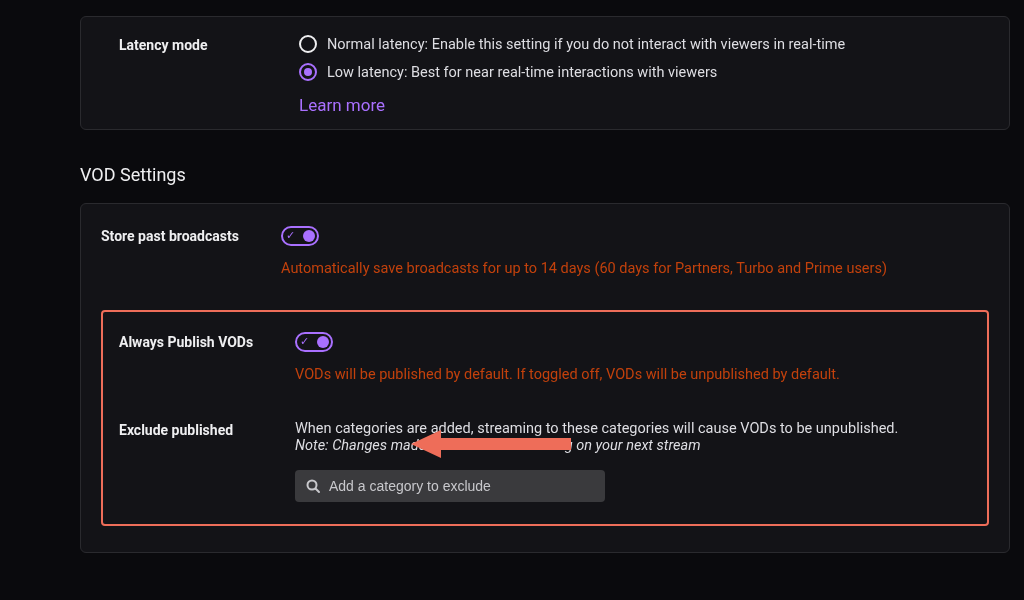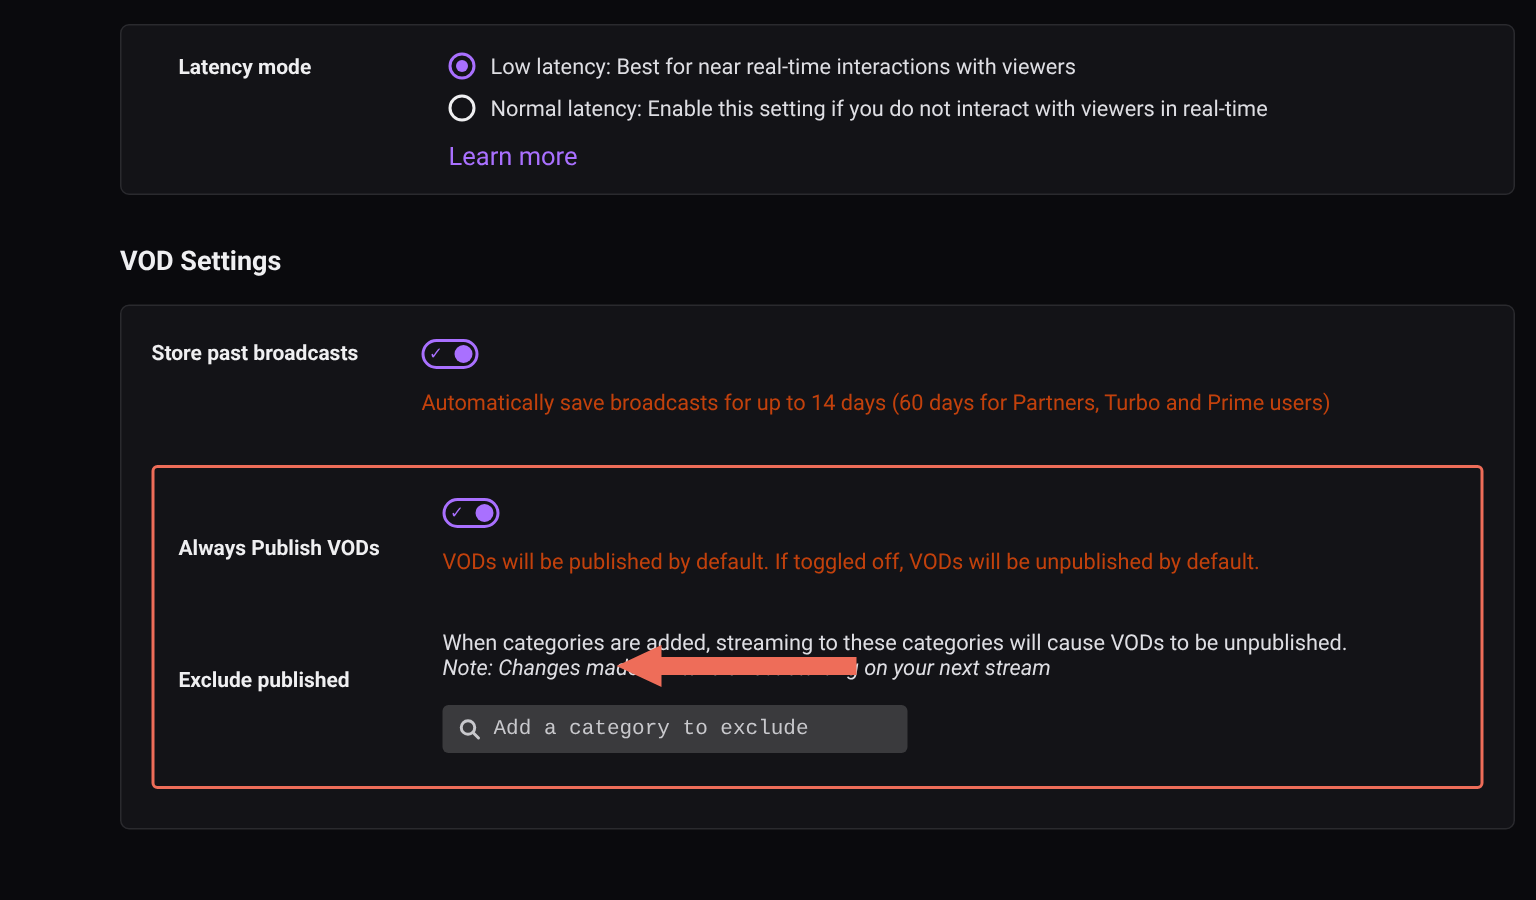--- a/index.html
+++ b/index.html
@@ -18,21 +18,21 @@
     border: 1px solid #2a2a2e;
     border-radius: 6px;
     margin: 0 0 0 80px;
     width: 930px;
     padding: 18px 20px 14px 38px;
     position: relative;
   }
   .card-top { margin-top: 16px; }
   .section-title {
     font-size: 18px;
-    font-weight: 700;
+    font-weight: 400;
     margin: 34px 0 18px 80px;
     color: #efeff1;
   }
   .row { display: flex; align-items: flex-start; gap: 20px; }
   .row-label {
     width: 160px;
     font-weight: 700;
     font-size: 14px;
     color: #efeff1;
     padding-top: 2px;
@@ -70,61 +70,61 @@
   }
   .desc { color:#c2410c; margin-top:12px; font-size:14.5px; line-height:1.5; }
   .note { font-style: italic; color:#dedee3; font-size:14.5px; }
   .vod-card { padding: 22px 20px 26px 20px; }
   .highlight-box {
     border: 2px solid #ee6d59;
     border-radius: 4px;
     margin-top: 30px;
     padding: 20px 16px 22px 4px;
   }
-  .highlight-box .row-label { width: 168px; padding-left: 12px; margin-top: 24px; }
+  .highlight-box .row-label { width: 168px; padding-left: 12px; }
   .highlight-box .row + .row { margin-top: 34px; }
   .search-field {
     margin-top: 16px;
     background: #3a3a3d;
     border-radius: 4px;
     height: 32px;
     width: 310px;
     display:flex; align-items:center; gap:8px;
     padding: 0 10px;
   }
   .search-icon { color:#c8c8cc; display:flex; }
   .search-input {
     background: transparent; border: none; outline: none;
     color:#c8c8cc; font-size:14px; flex:1;
-    font-family: Liberation Mono, monospace;
+    font-family: Liberation Sans, sans-serif;
   }
   .search-input::placeholder { color:#c8c8cc; }
   .arrow {
     position: absolute;
     left: 330px; top: 226px;
     z-index: 10;
     pointer-events: none;
   }
 </style>
 </head>
 <body>
 
 <div class="page">
 
   <div class="card card-top">
     <div class="row">
       <div class="row-label">Latency mode</div>
       <div class="row-body">
         <div class="radio-line">
+          <span class="radio"></span>
+          <span class="radio-text">Normal latency: Enable this setting if you do not interact with viewers in real-time</span>
+        </div>
+        <div class="radio-line">
           <span class="radio selected"></span>
           <span class="radio-text">Low latency: Best for near real-time interactions with viewers</span>
-        </div>
-        <div class="radio-line">
-          <span class="radio"></span>
-          <span class="radio-text">Normal latency: Enable this setting if you do not interact with viewers in real-time</span>
         </div>
         <a class="learn-link">Learn more</a>
       </div>
     </div>
   </div>
 
   <h2 class="section-title">VOD Settings</h2>
 
   <div class="card vod-card" style="position:relative;">
 

